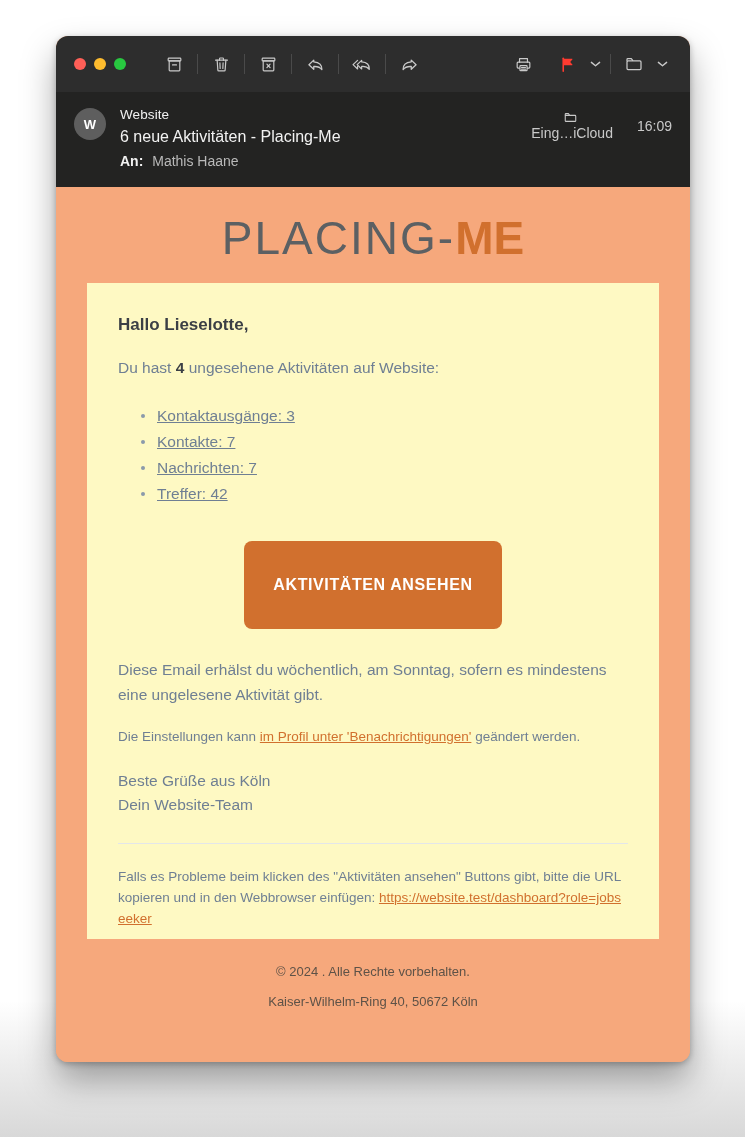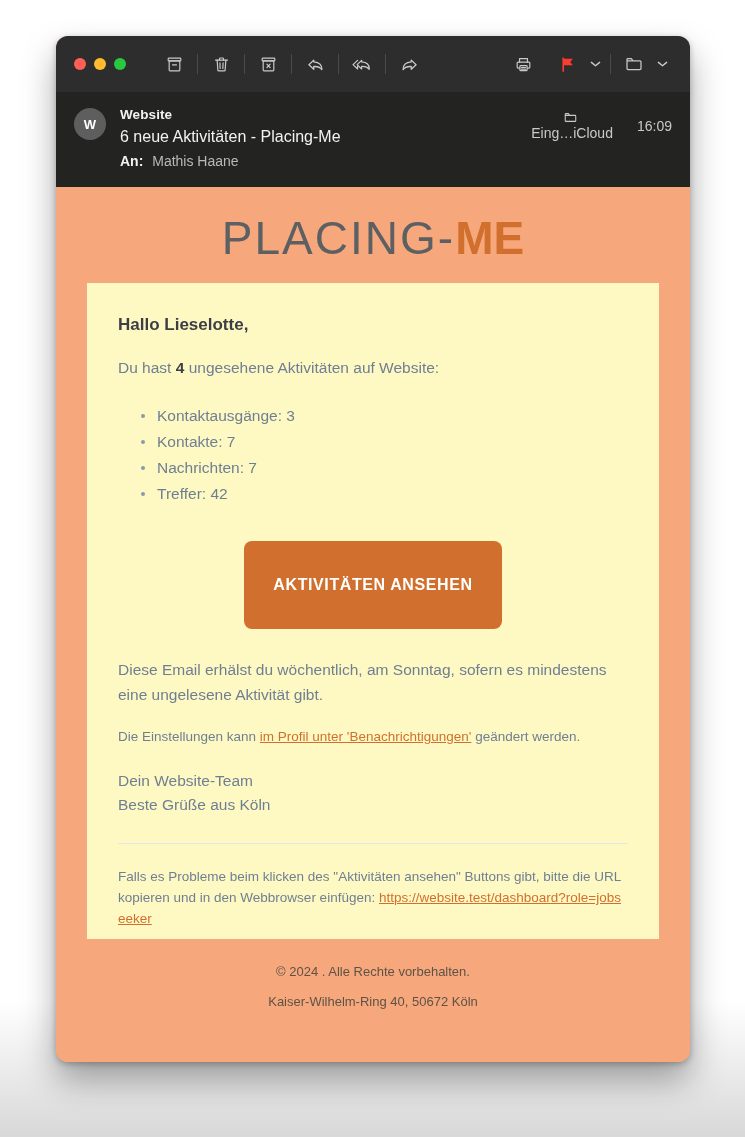--- a/index.html
+++ b/index.html
@@ -80,21 +80,21 @@
     font-size: 13px;
     font-weight: bold;
     display: flex; align-items: center; justify-content: center;
     flex: 0 0 auto;
     margin-top: 2px;
   }
   .hdr-text { margin-left: 14px; flex: 1; min-width: 0; }
   .hdr-sender {
     color: #f2f2f2;
     font-size: 13.5px;
-    font-weight: bold;
+    font-weight: normal;
     line-height: 18px;
     letter-spacing: .1px;
   }
   .hdr-subject {
     color: #f2f2f2;
     font-size: 16px;
     line-height: 24px;
     margin-top: 1px;
     white-space: nowrap;
   }
@@ -160,20 +160,21 @@
   .act-list {
     list-style: none;
     margin: 0 0 10px 18px;
   }
   .act-list li {
     color: #6f7f93;
     font-size: 15.5px;
     line-height: 26px;
     position: relative;
     padding-left: 21px;
+    text-decoration: underline;
   }
   .act-list li:before {
     content: "";
     position: absolute;
     left: 5px;
     top: 11px;
     width: 4px; height: 4px;
     border-radius: 50%;
     background: #8b9aab;
   }
@@ -396,22 +397,22 @@
           <button class="cta">AKTIVITÄTEN ANSEHEN</button>
         </div>
 
         <div class="note">Diese Email erhälst du wöchentlich, am Sonntag, sofern es mindestens eine ungelesene Aktivität gibt.</div>
 
         <div class="settings">
           <span>Die Einstellungen kann </span><a href="#">im Profil unter 'Benachrichtigungen'</a><span> geändert werden.</span>
         </div>
 
         <div class="signature">
+          <div>Beste Grüße aus Köln</div>
           <div>Dein Website-Team</div>
-          <div>Beste Grüße aus Köln</div>
         </div>
 
         <div class="divider"></div>
 
         <div class="fallback">
           <span>Falls es Probleme beim klicken des "Aktivitäten ansehen" Buttons gibt, bitte die URL kopieren und in den Webbrowser einfügen: </span><a href="#">https://website.test/dashboard?role=jobseeker</a>
         </div>
       </div>
 
       <div class="email-footer">

